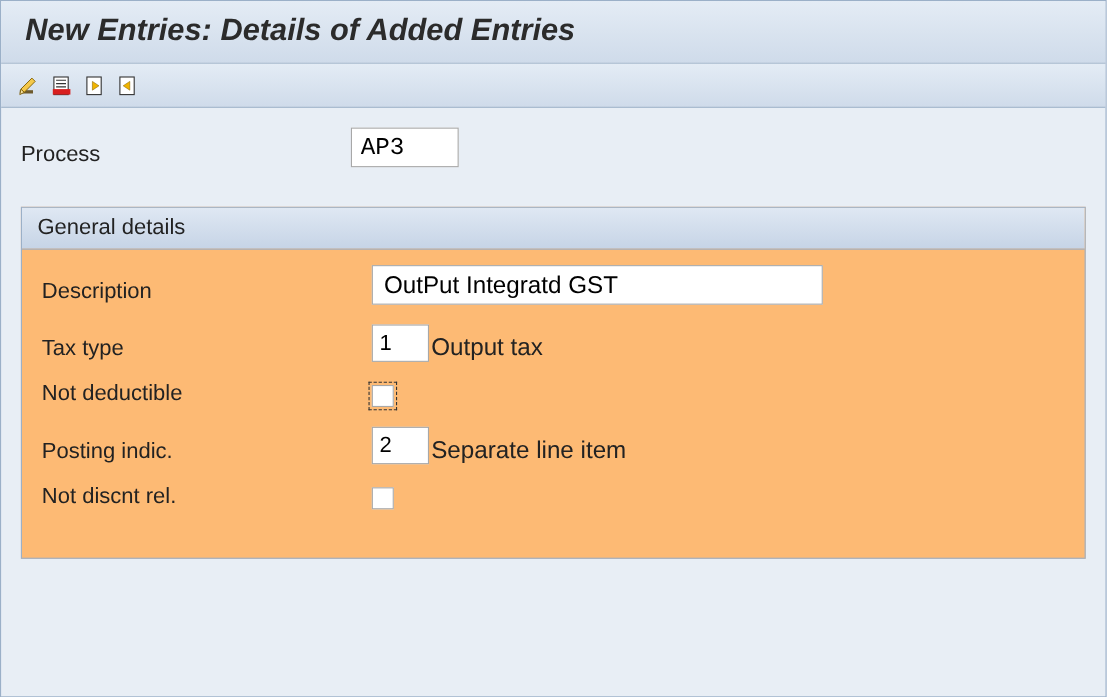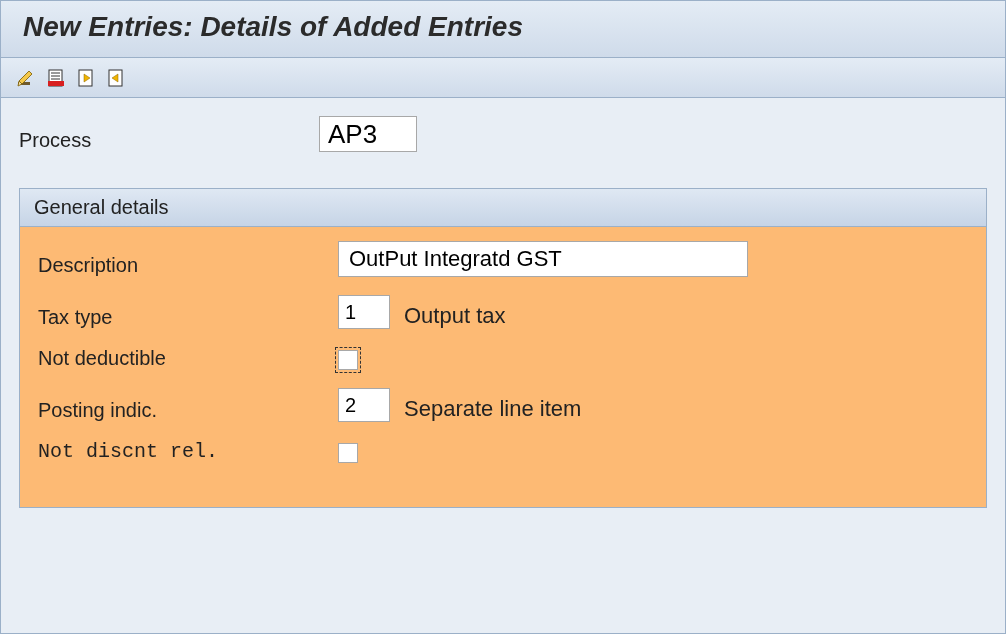--- a/index.html
+++ b/index.html
@@ -63,26 +63,26 @@
     font-size: 20px;
     padding: 2px 6px;
     background: #fff;
     border: 1px solid #a8a8a8;
     text-align: left;
     font-family: inherit;
   }
   .process-input {
     width: 98px;
     height: 36px;
-    font-size: 26px;
+    font-size: 22px;
     padding: 2px 8px;
     background: #fff;
     border: 1px solid #a8a8a8;
     text-align: left;
-    font-family: Liberation Sans, sans-serif;
+    font-family: Liberation Mono, monospace;
   }
   .group-box {
     margin-top: 36px;
     border: 1px solid #9bb0c8;
     background: #fdba74;
   }
   .group-header {
     background: linear-gradient(to bottom, #dfe8f3 0%, #c6d4e6 100%);
     border-bottom: 1px solid #9bb0c8;
     padding: 7px 14px;
@@ -90,33 +90,32 @@
     color: #222;
   }
   .group-body {
     padding: 14px 18px 20px 18px;
   }
   .group-body .field-row {
     margin-bottom: 18px;
   }
   .group-body .field-row:last-child {
     margin-bottom: 24px;
-    font-family: Liberation Mono, monospace;
   }
   .desc-input {
     width: 410px;
     height: 36px;
     font-size: 22px;
     padding: 2px 10px;
     background: #fff;
     border: 1px solid #a8a8a8;
     font-family: Liberation Sans, sans-serif;
   }
   .value-text {
-    margin-left: 14px;
+    margin-left: 2px;
     font-size: 22px;
     color: #222;
   }
   .checkbox {
     width: 20px;
     height: 20px;
     background: #fff;
     border: 1px solid #a8a8a8;
     display: inline-block;
     cursor: pointer;

